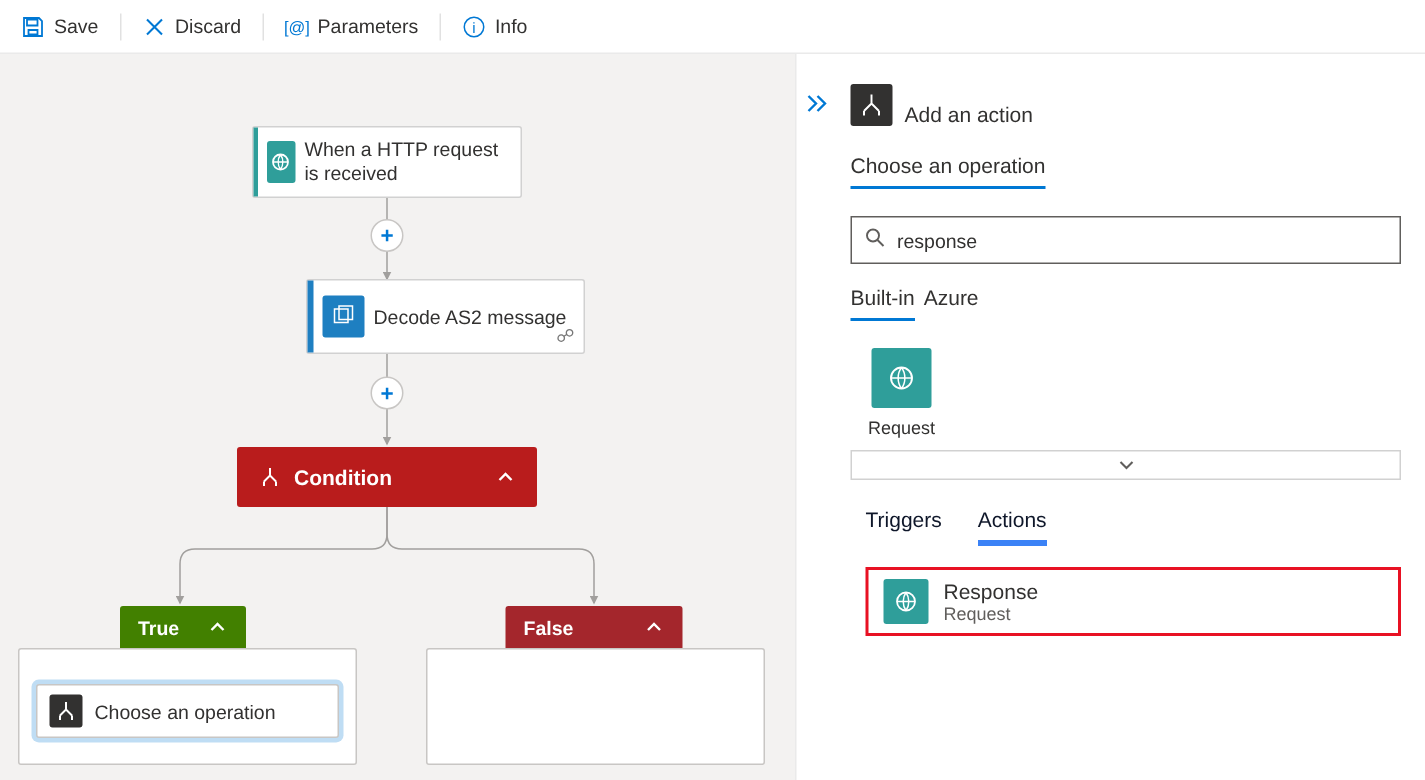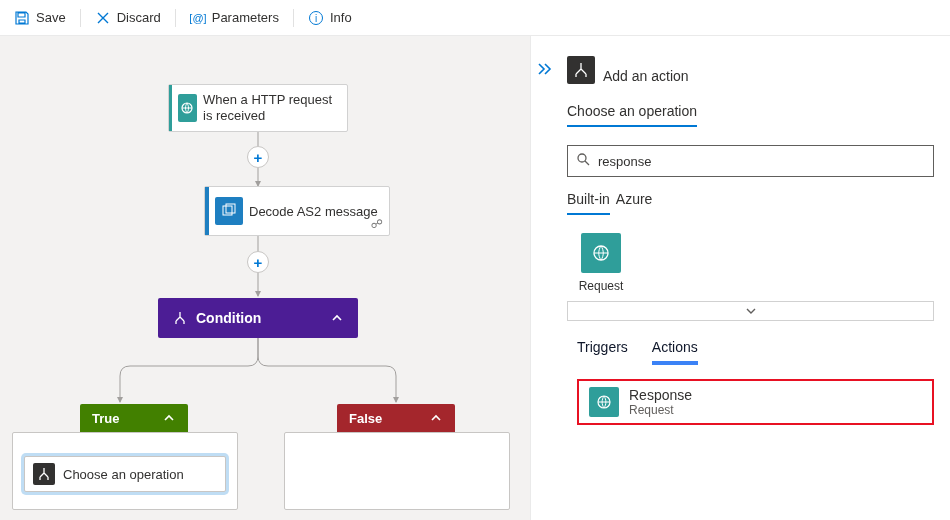--- a/index.html
+++ b/index.html
@@ -17,21 +17,21 @@
 
   
   .node { position: absolute; background: #fff; border: 1px solid #d1d1d1; border-radius: 2px; display: flex; align-items: center; }
   .node .accent { width: 4px; align-self: stretch; background: #2f9e9a; }
   .node .iconbox { width: 28px; height: 28px; background: #2f9e9a; color: #fff; margin: 6px; display: flex; align-items: center; justify-content: center; border-radius: 2px; }
   .node .label { font-size: 13px; color: #323130; padding-right: 10px; }
   .node.as2 .accent { background: #1e7fc1; }
   .node.as2 .iconbox { background: #1e7fc1; }
   .as2-link { position: absolute; right: 6px; bottom: 4px; color: #777; font-size: 12px; }
 
-  .condition { position: absolute; background: #4c1d95; color: #fff; display: flex; align-items: center; justify-content: space-between; border-radius: 2px; padding: 0 14px; }
+  .condition { position: absolute; background: #b91c1c; color: #fff; display: flex; align-items: center; justify-content: space-between; border-radius: 2px; padding: 0 14px; }
   .condition .c-icon { width: 16px; height: 16px; display: inline-flex; align-items: center; justify-content: center; margin-right: 8px; }
   .condition .c-label { font-size: 14px; font-weight: 600; flex: 1; }
   .chev { width: 14px; height: 14px; }
 
   .branch-tab { position: absolute; color: #fff; font-size: 13px; font-weight: 600; display: flex; align-items: center; justify-content: space-between; padding: 0 12px; border-radius: 2px 2px 0 0; }
   .branch-tab.true { background: #428000; }
   .branch-tab.false { background: #a4262c; }
   .branch-box { position: absolute; background: #fff; border: 1px solid #c8c6c4; border-radius: 2px; }
 
   .choose-op { position: absolute; background: #fff; border: 1px solid #c8c6c4; border-radius: 2px; display: flex; align-items: center; box-shadow: 0 0 0 3px rgba(0,120,212,0.25); }
@@ -169,21 +169,21 @@
             <svg width="14" height="14" viewBox="0 0 14 14">
               <path d="M7 1v5M7 6l-4 4M7 6l4 4M3 10v3M11 10v3" stroke="#fff" stroke-width="1.3" fill="none"></path>
             </svg>
           </span>
         <span class="c-label">Condition</span>
         <svg class="chev" viewBox="0 0 14 14">
             <path d="M3 9l4-4 4 4" stroke="#fff" stroke-width="1.6" fill="none"></path>
           </svg>
       </div>
 
-      <div class="branch-tab true" style="left:80px; top:368px; width:108px; height:28px;">
+      <div class="branch-tab true" style="left:80px; top:368px; width:84px; height:28px;">
         <span>True</span>
         <svg class="chev" viewBox="0 0 14 14">
             <path d="M3 9l4-4 4 4" stroke="#fff" stroke-width="1.6" fill="none"></path>
           </svg>
       </div>
       <div class="branch-box" style="left:12px; top:396px; width:226px; height:78px;"></div>
       <div class="choose-op" style="left:24px; top:420px; width:202px; height:36px;">
         <div class="dark-icon">
             <svg width="14" height="14" viewBox="0 0 14 14">
               <path d="M7 1v5M7 6l-4 4M7 6l4 4M3 10v3M11 10v3" stroke="#fff" stroke-width="1.3" fill="none"></path>

